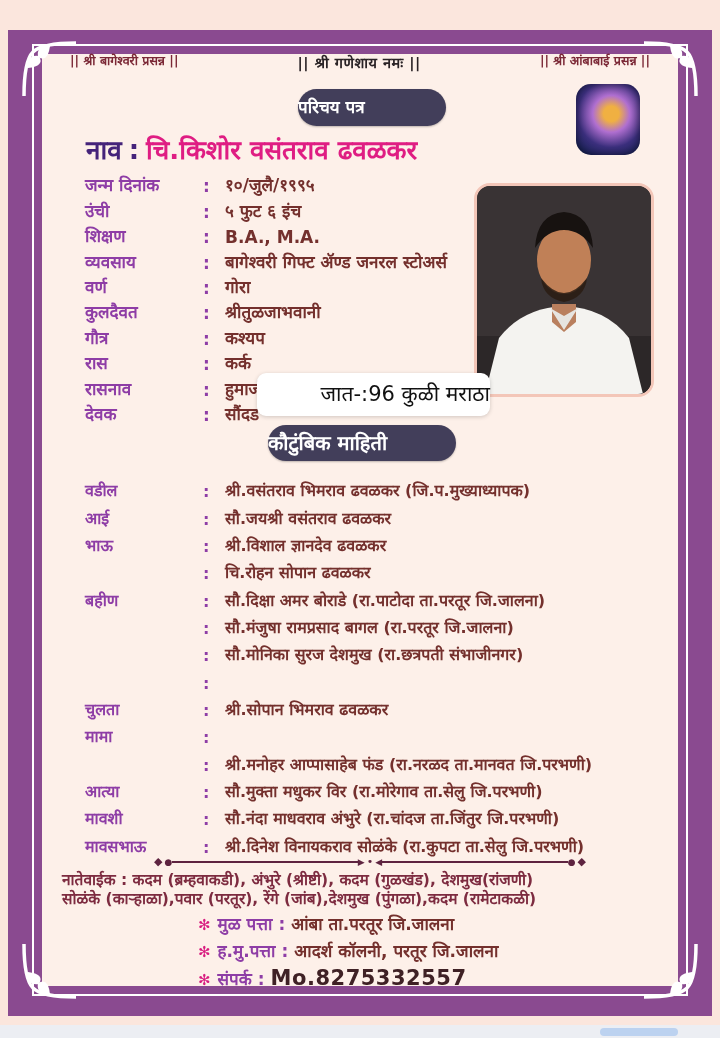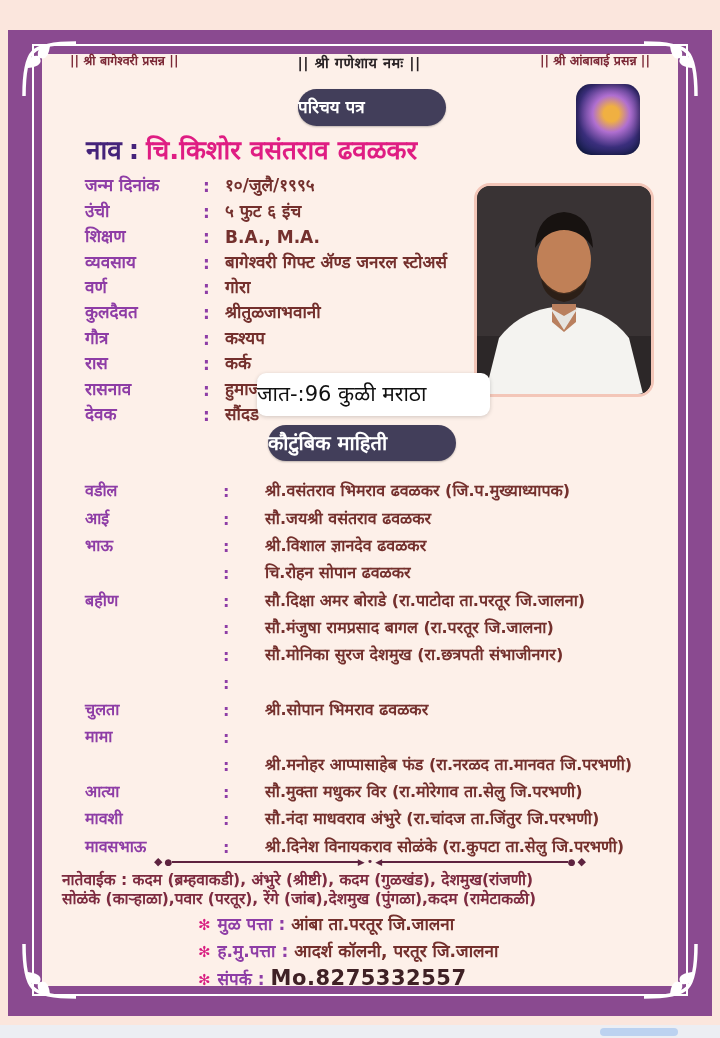--- a/index.html
+++ b/index.html
@@ -40,28 +40,28 @@
   
   .photo { position:absolute; left:474px; top:183px; width:180px; height:214px; border:3px solid #f3c6b8; border-radius:16px; overflow:hidden; background:#35302f; }
   .photo svg { display:block; width:100%; height:100%; }
 
   
   .rowblock { position:absolute; left:85px; }
   .personal { top:171px; width:400px; }
   .family { top:474px; width:565px; }
   .drow { display:flex; align-items:flex-end; }
   .personal .drow { height:25.4px; font-size:17px; }
-  .family .drow { height:27.35px; font-size:16px;gap:20px; }
+  .family .drow { height:27.35px; font-size:16px; }
   .dlabel { width:118px; color:#8e3da6; font-weight:600; flex:none; }
   .dcolon { width:22px; color:#8e3da6; font-weight:bold; flex:none; }
   .dvalue { color:#74302d; font-weight:bold; white-space:nowrap; }
 
   
   .caste { position:absolute; left:257px; top:373px; width:233px; height:43px; background:#ffffff; border-radius:9px;
-           box-shadow:0 1px 4px rgba(0,0,0,0.18); color:#111111; font-size:21px; text-align:left; line-height:43px; font-weight:normal; }
+           box-shadow:0 1px 4px rgba(0,0,0,0.18); color:#111111; font-size:21px; text-align:right; line-height:43px; font-weight:normal; }
 
   
   .divider { position:absolute; left:152px; top:855px; width:436px; height:14px; display:flex; align-items:center; color:#5e2340; }
   .divider .dline { flex:1; height:2px; background:#5e2340; }
   .divider .dia { font-size:11px; line-height:14px; padding:0 2px; }
   .divider .arr { font-size:9px; line-height:14px; }
 
   .relatives { position:absolute; left:62px; top:871px; width:600px; color:#7d2b40; font-weight:bold; font-size:15.5px; line-height:19px; }
 
   .addresses { position:absolute; left:198px; top:912px; }

